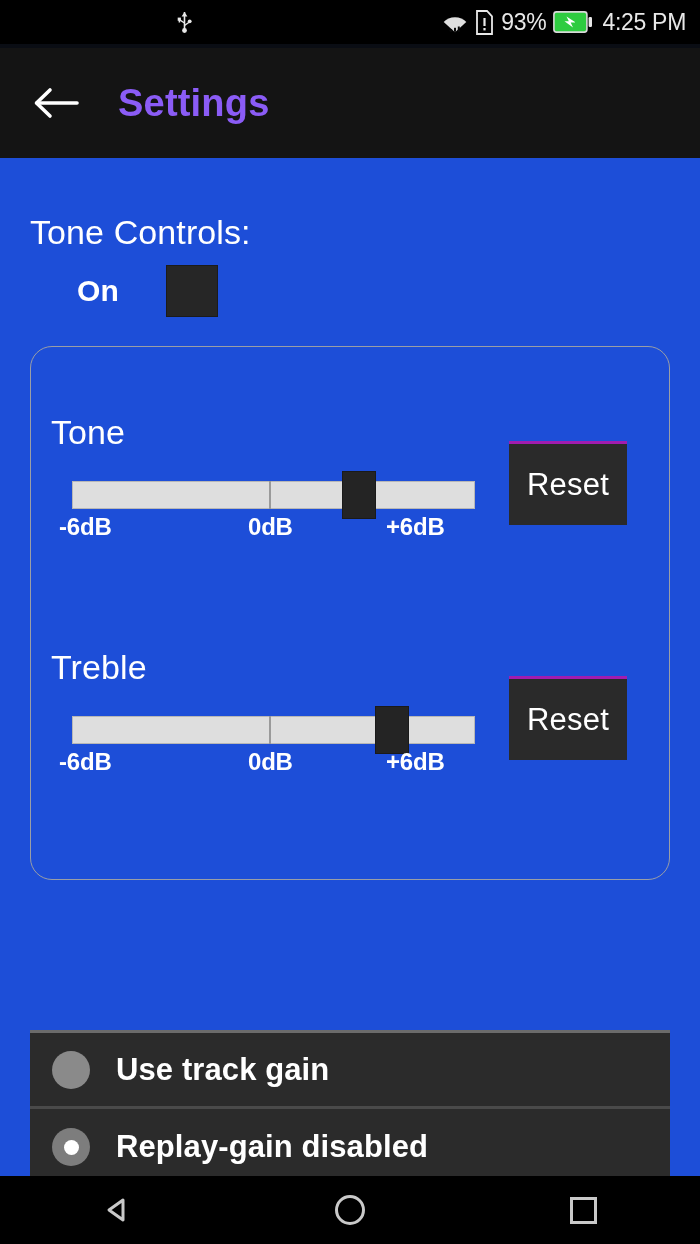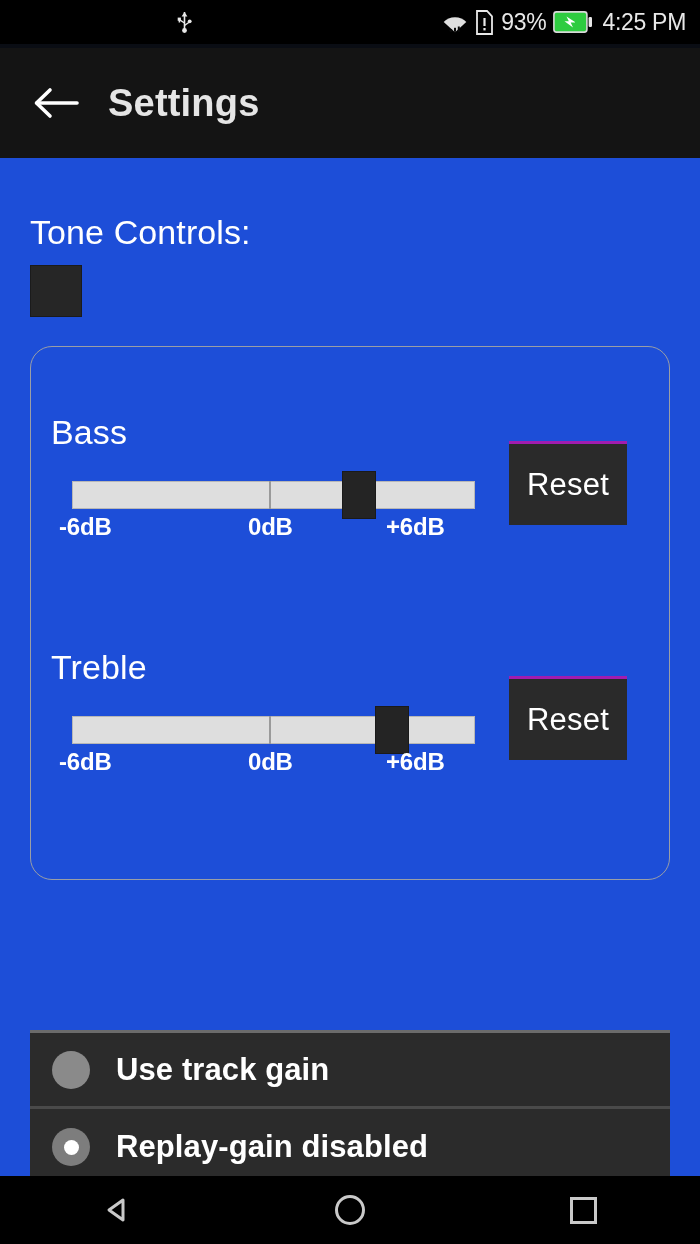--- a/index.html
+++ b/index.html
@@ -66,24 +66,24 @@
   }
   .back-btn {
     width: 64px; height: 64px;
     margin-left: 24px;
     display: flex;
     align-items: center;
     justify-content: center;
     cursor: pointer;
   }
   .app-title {
-    color: #e5e5e5;
+    color: #8b5cf6;
     font-size: 38px;
     font-weight: bold;
-    margin-left: 20px;
+    margin-left: 30px;
     letter-spacing: 0.2px;
   }
 
   
   .content {
     position: absolute;
     left: 0; top: 158px;
     width: 700px;
     height: 1018px;
     background: #1d4ed8;
@@ -334,27 +334,28 @@
       </span>
     </div>
     <div class="app-title">Settings</div>
   </div>
 
   <div class="content">
 
     <div class="section-heading tone-header">Tone Controls:</div>
 
     <div class="tone-toggle-row">
+      <span class="toggle-label">On</span>
       <span class="toggle-box"></span>
     </div>
 
     <div class="tone-card">
 
       <div class="tone-group bass">
-        <div class="tone-name">Bass</div>
+        <div class="tone-name">Tone</div>
         <div class="slider-area">
           <div class="slider-track"></div>
           <div class="slider-tick" style="left:197px;"></div>
           <div class="slider-thumb" style="left:270px;"></div>
         </div>
         <div class="scale-labels">
           <span class="lbl-min">-6dB</span>
           <span class="lbl-mid">0dB</span>
           <span class="lbl-max">+6dB</span>
         </div>

